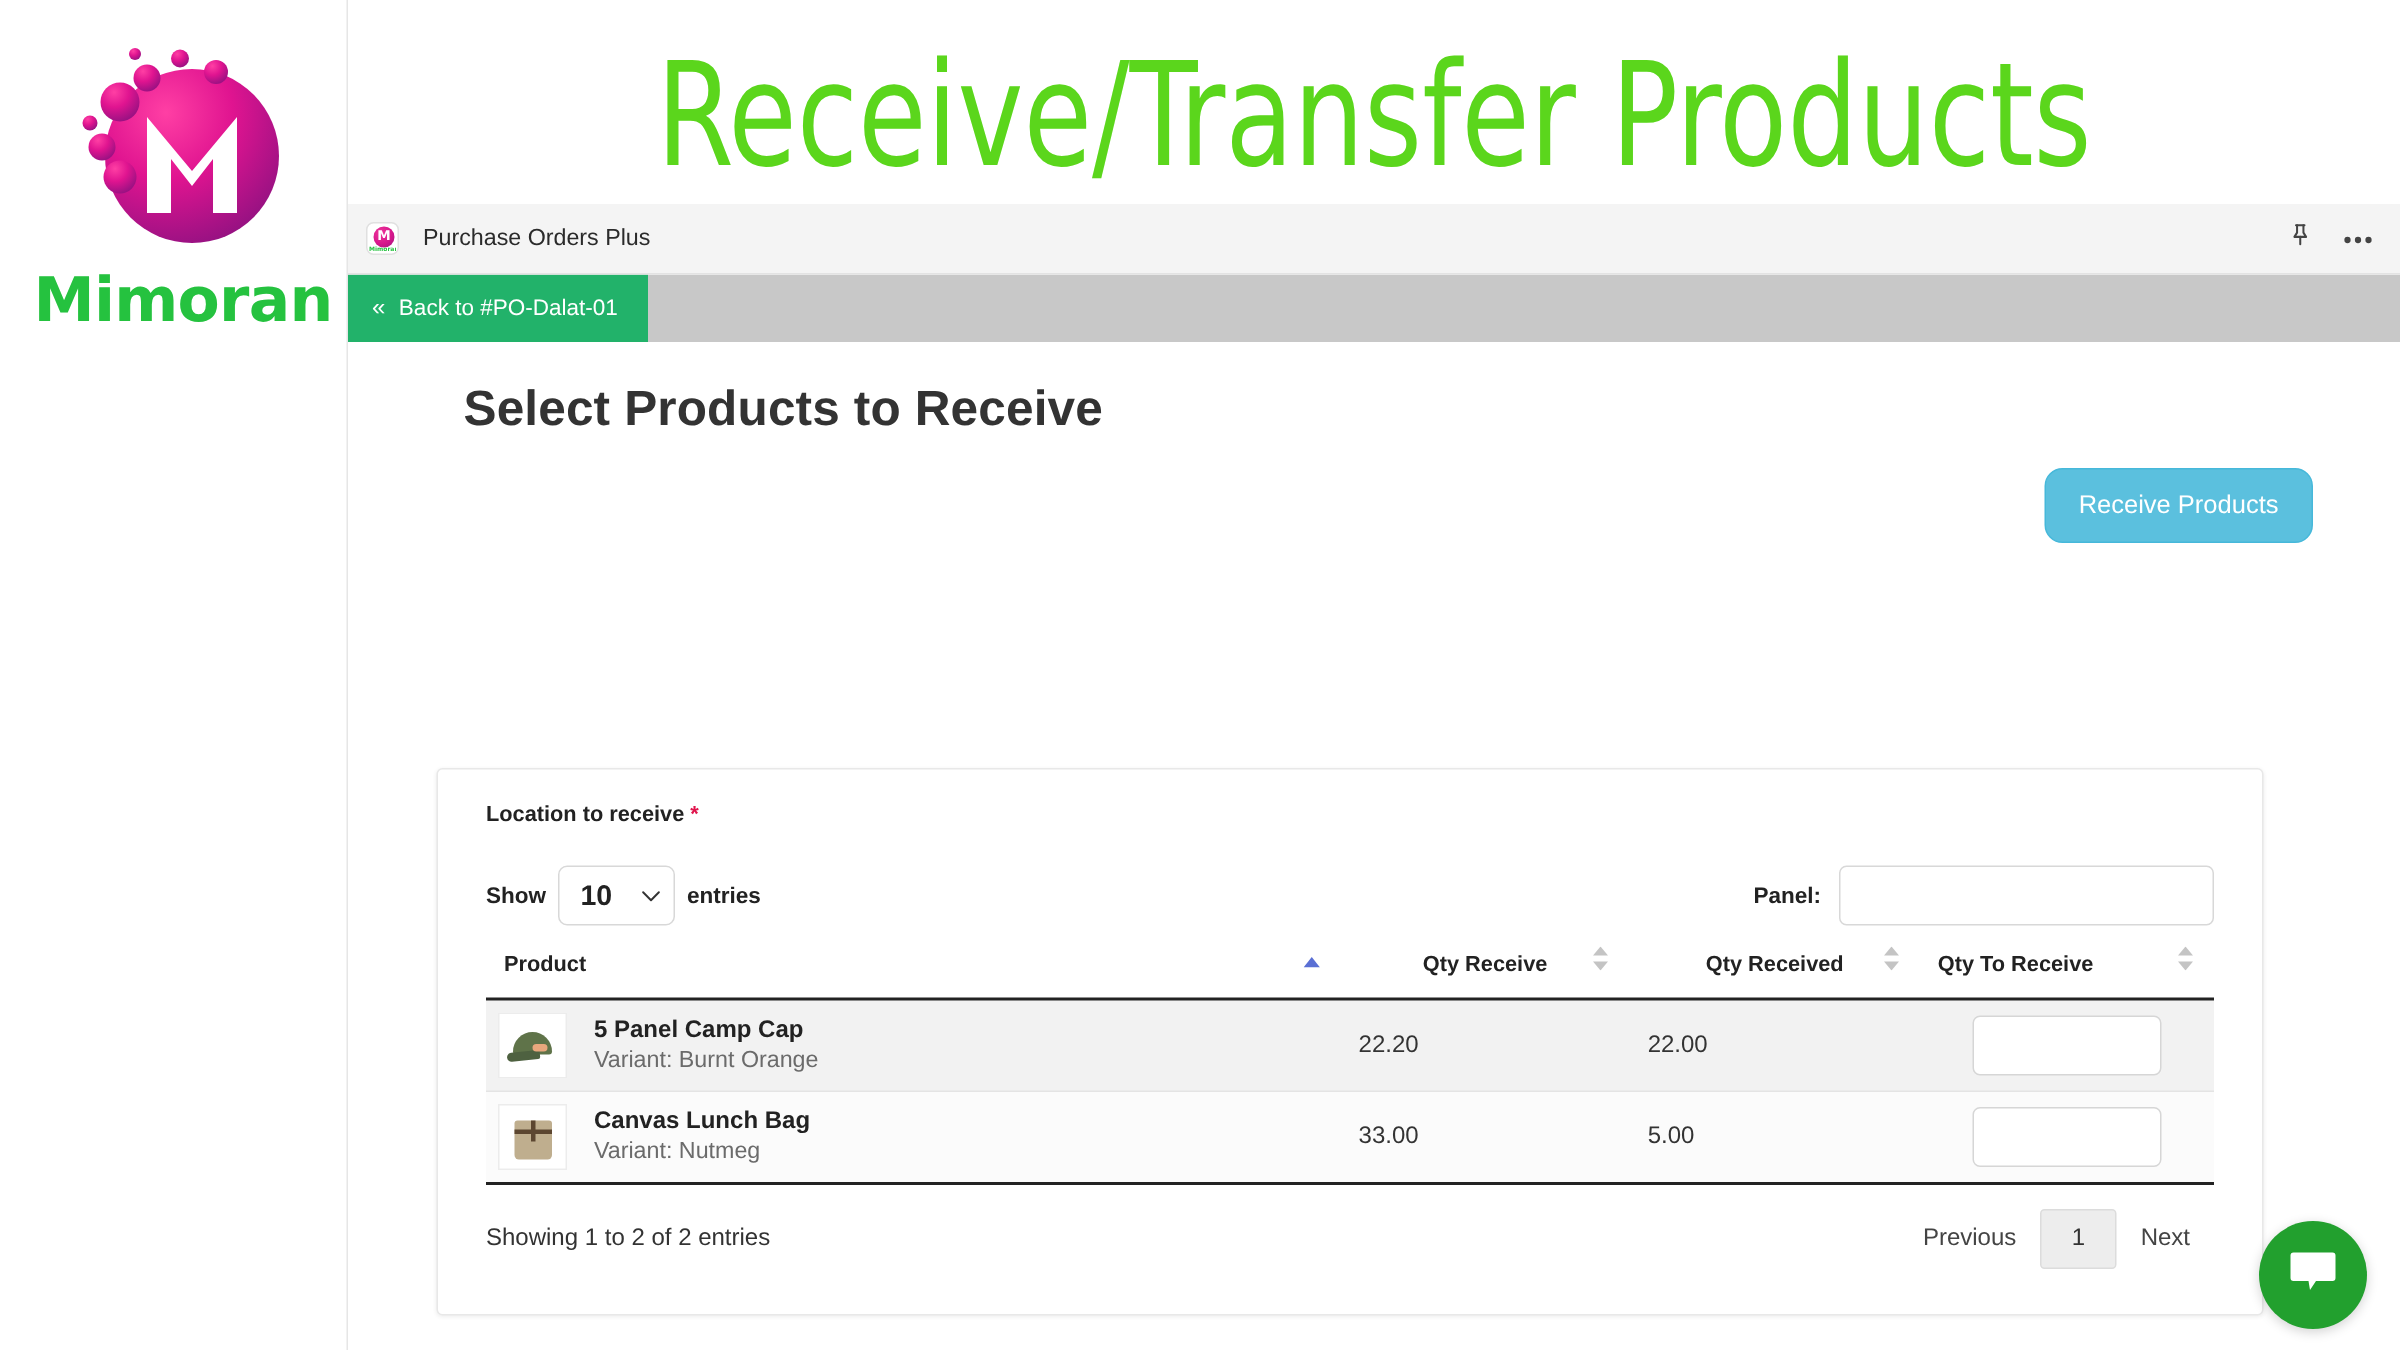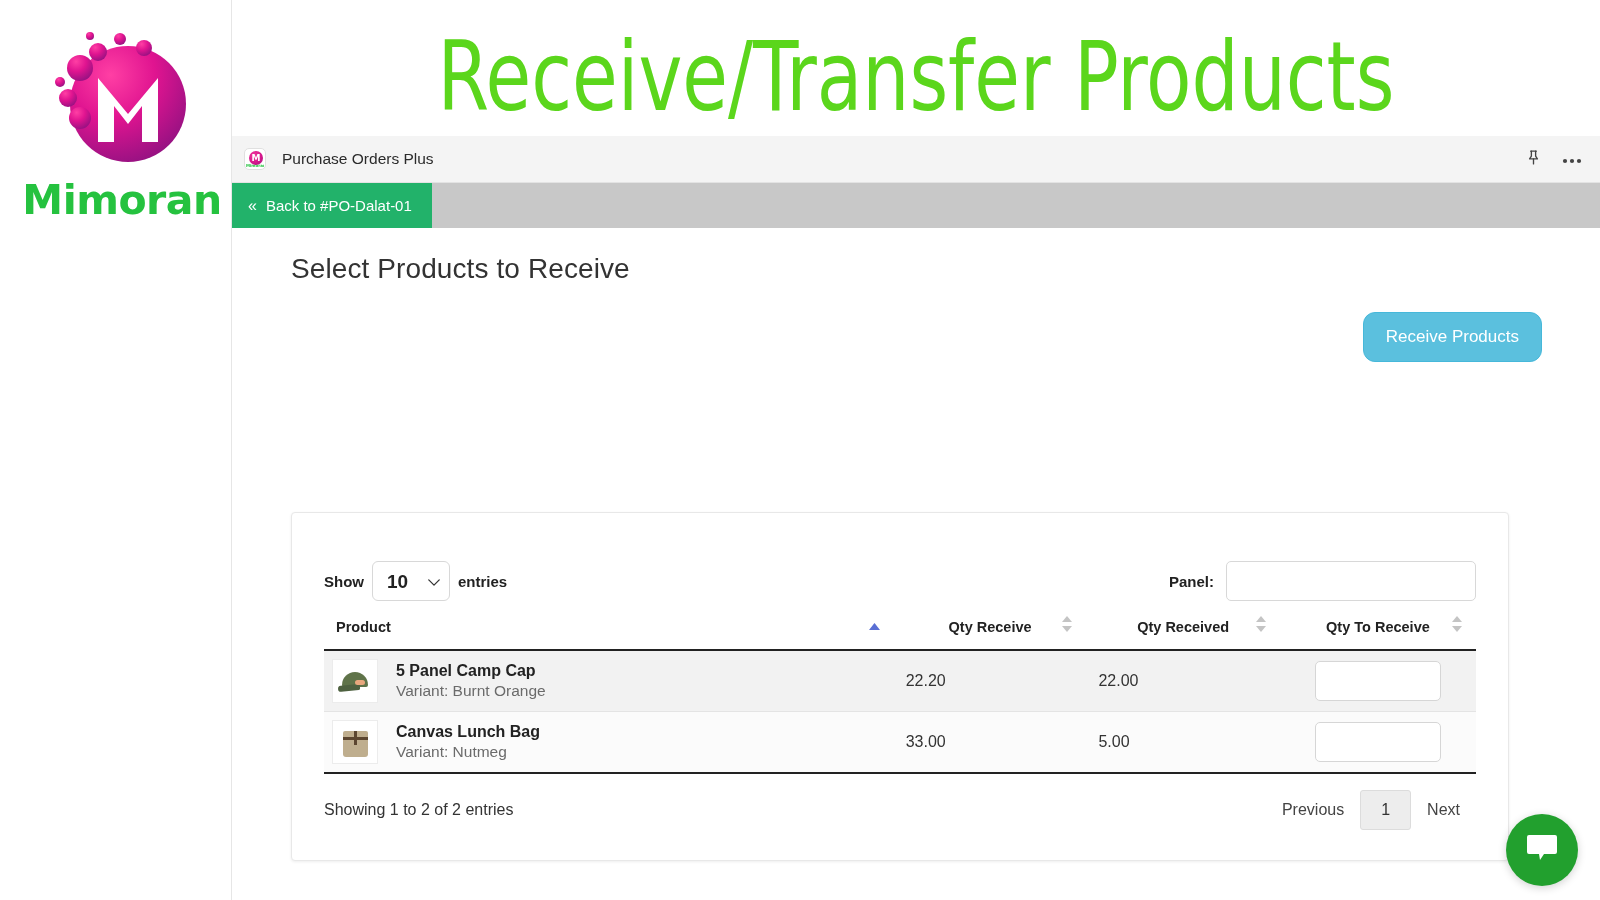--- a/index.html
+++ b/index.html
@@ -121,22 +121,22 @@
 
   
   #app-body {
     position: relative;
     height: 672px;
     background: #ffffff;
     padding: 0;
     overflow: hidden;
   }
   #section-heading {
-    position: absolute; left: 59px; top: 25px;
-    font-size: 28px; font-weight: normal; color: #333333;
+    position: absolute; left: 77px; top: 25px;
+    font-size: 33px; font-weight: bold; color: #333333;
     letter-spacing: 0.1px;
   }
   #receive-products-button {
     position: absolute; right: 58px; top: 84px;
     background: #5bc0de;
     color: #ffffff;
     border: 1px solid #46b8da;
     border-radius: 12px;
     padding: 14px 22px;
     font-size: 17px;
@@ -212,21 +212,21 @@
     font-size: 14.5px; font-weight: bold; color: #222;
     padding: 4px 12px 14px 12px;
     border-bottom: 2px solid #222222;
     white-space: nowrap;
     position: relative;
     cursor: pointer;
   }
   th.col-product { text-align: left; width: 606px; padding-left: 8px; }
   th.col-qty { text-align: center; width: 200px; }
   th.col-received { text-align: center; width: 200px; }
-  th.col-toreceive { text-align: center; width: 200px; }
+  th.col-toreceive { text-align: left; width: 200px; }
   .sort-asc, .sort-both { position: absolute; }
   .sort-asc { right: 14px; bottom: 16px; }
   .sort-both { right: 14px; bottom: 14px; }
 
   #products-table tbody td {
     border-bottom: 1px solid #e4e4e4;
     font-size: 16px; color: #333;
     vertical-align: middle;
   }
   tr.row-odd td { background: #f2f2f2; }
@@ -384,20 +384,24 @@
   <div id="app-body">
 
     <div id="section-heading">Select Products to Receive</div>
 
     <div id="receive-products-button">
       <span>Receive Products</span>
     </div>
 
     <div id="card">
 
+      <div class="field-label">
+        <span>Location to receive</span>
+        <span class="req">*</span>
+      </div>
 
 
       <div id="dt-controls">
         <label id="dt-length">
           <span>Show</span>
           <span id="length-wrap">
             <select id="length-select">
               <option>10</option>
             </select>
             <span class="caret">

